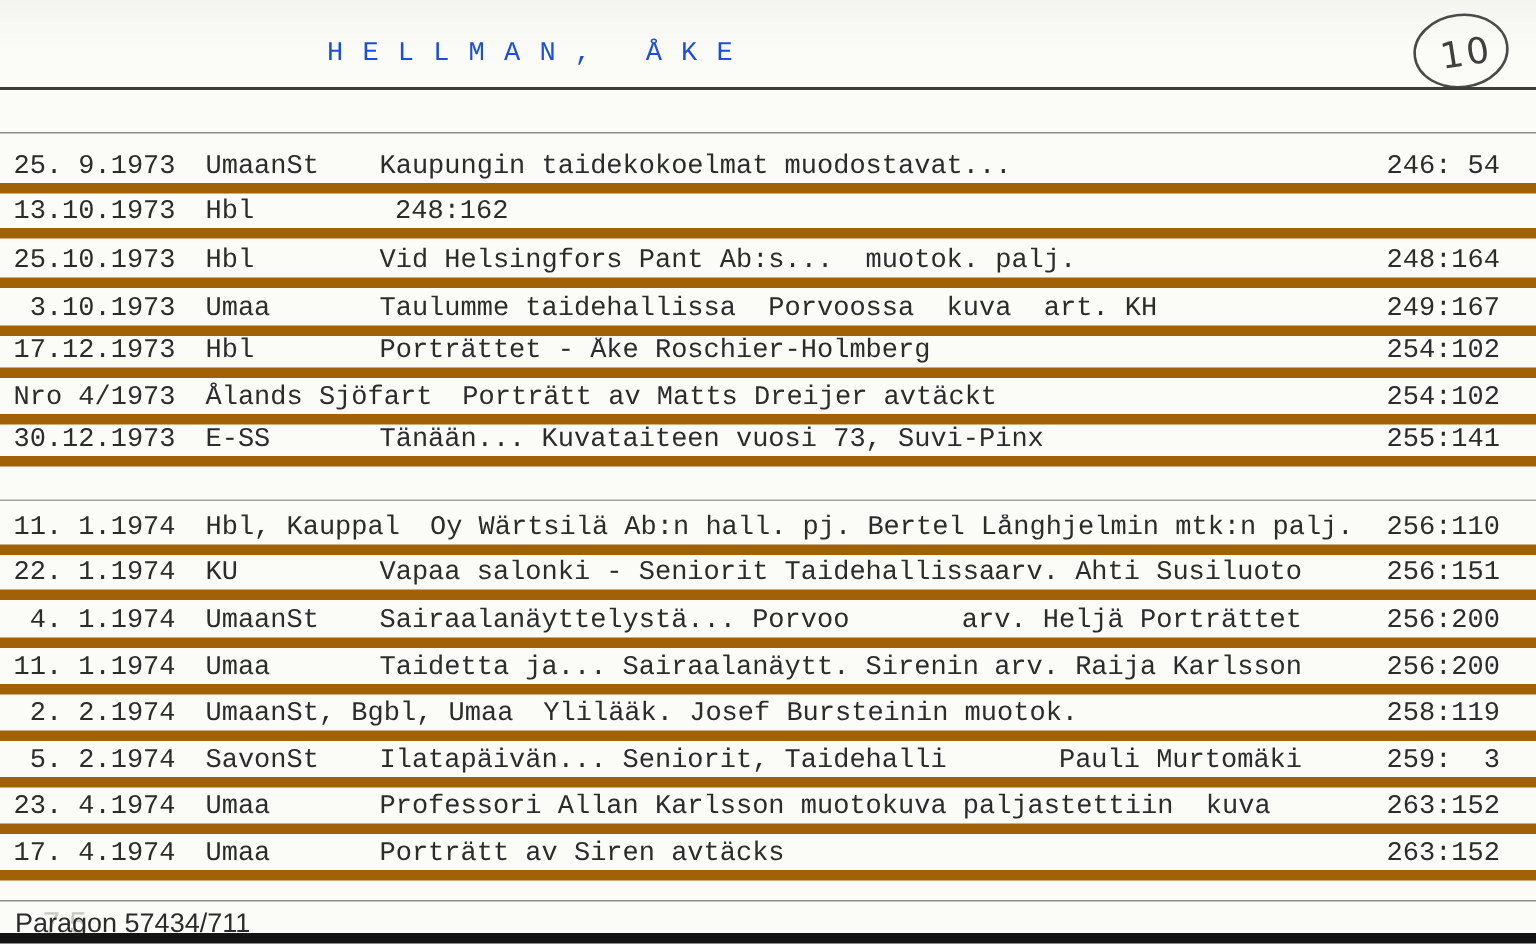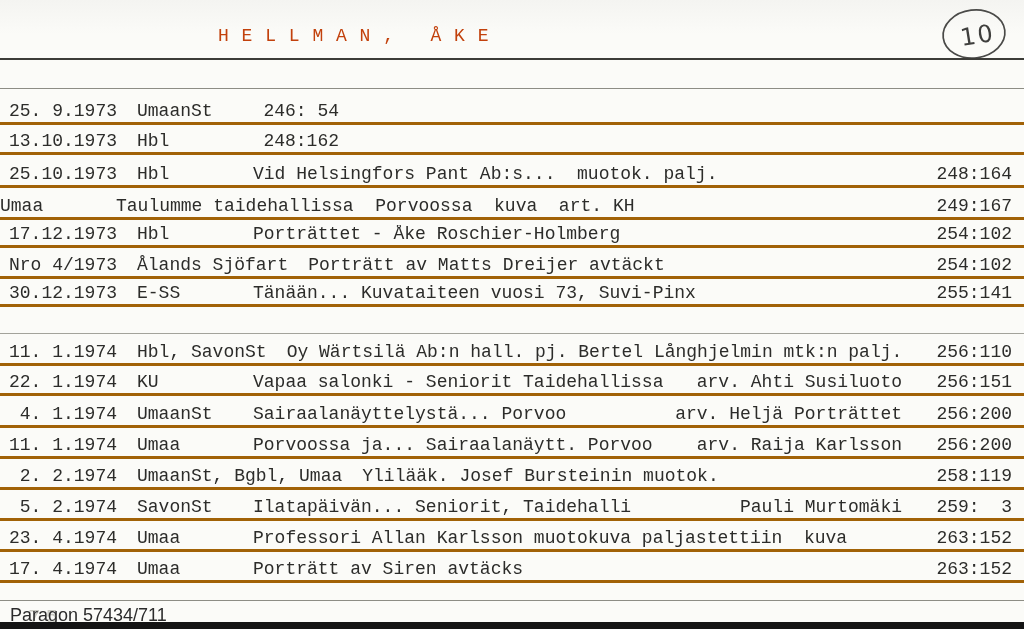--- a/index.html
+++ b/index.html
@@ -5,39 +5,39 @@
   html,body{margin:0;padding:0;}
   body{
     width:1024px;height:629px;overflow:hidden;position:relative;
     background:linear-gradient(180deg,#f4f4f1 0px,#fbfbf8 34px,#fbfbf8 100%);
     font-family:"Liberation Mono","DejaVu Sans Mono",monospace;
     color:#2c2c2a;
   }
   .card{position:absolute;inset:0;}
   .title{
     position:absolute;left:218px;top:26px;
-    font-size:18px;letter-spacing:1px;white-space:pre;color:#c2410c;
+    font-size:18px;letter-spacing:1px;white-space:pre;color:#1d4ed8;
   }
   .rule{position:absolute;left:0;right:0;height:0;border-bottom:1px solid #8d8d85;}
   .rule-dark{border-bottom:2px solid #3c3c38;}
   .rule-soft{border-bottom:1px solid #a3a39b;}
   .row{
     position:absolute;left:0;right:0;
     display:flex;align-items:flex-end;
-    border-bottom:3px solid #a16207;
+    border-bottom:7px solid #a16207;
     padding-bottom:1px;
     font-size:18px;line-height:1.05;
   }
   .row span{white-space:pre;}
   .c-date{flex:0 0 128px;padding-left:9px;}
   .c-source{flex:0 0 auto;min-width:96px;padding-right:20px;}
   .c-desc{flex:1 1 auto;overflow:hidden;}
   .c-note{flex:0 0 auto;}
-  .c-note:not(:empty){margin-right:24px;}
-  .c-ref{flex:0 0 86px;text-align:right;padding-right:12px;}
+  .c-note:not(:empty){margin-right:46px;}
+  .c-ref{flex:0 0 86px;text-align:right;padding-right:24px;}
   .page-num-faint{
     position:absolute;left:28px;top:606px;
     font-size:21px;letter-spacing:5px;color:#c9c9c2;
   }
   .footer-brand{
     position:absolute;left:10px;top:605px;
     font-family:Liberation Sans, sans-serif;
     font-size:18px;color:#2b2b2b;
   }
   .bottom-bar{
@@ -56,37 +56,39 @@
     <ellipse cx="38" cy="30" rx="31" ry="24" fill="none" stroke="#4a4a48" stroke-width="1.7" transform="rotate(-7 38 30)"></ellipse>
     <text x="24" y="40" font-family="DejaVu Sans, sans-serif" font-size="24" fill="#3f3f3d" letter-spacing="2" transform="rotate(-9 38 30)">10</text>
   </svg>
 
   <div class="rule rule-dark" style="top:58px"></div>
   <div class="rule" style="top:88px"></div>
 
   <div class="row" style="top:89px;height:32px">
     <span class="c-date">25. 9.1973</span>
     <span class="c-source">UmaanSt</span>
+    <span class="c-desc">Kaupungin taidekokoelmat muodostavat...</span>
     <span class="c-note"></span>
     <span class="c-ref">246: 54</span>
   </div>
   <div class="row" style="top:119px;height:32px">
     <span class="c-date">13.10.1973</span>
     <span class="c-source">Hbl</span>
     <span class="c-note"></span>
     <span class="c-ref">248:162</span>
   </div>
   <div class="row" style="top:153px;height:31px">
     <span class="c-date">25.10.1973</span>
     <span class="c-source">Hbl</span>
     <span class="c-desc">Vid Helsingfors Pant Ab:s...  muotok. palj.</span>
     <span class="c-note"></span>
     <span class="c-ref">248:164</span>
   </div>
   <div class="row" style="top:184px;height:32px">
+    <span class="c-date"> 3.10.1973</span>
     <span class="c-source">Umaa</span>
     <span class="c-desc">Taulumme taidehallissa  Porvoossa  kuva  art. KH</span>
     <span class="c-note"></span>
     <span class="c-ref">249:167</span>
   </div>
   <div class="row" style="top:213px;height:31px">
     <span class="c-date">17.12.1973</span>
     <span class="c-source">Hbl</span>
     <span class="c-desc">Porträttet - Åke Roschier-Holmberg</span>
     <span class="c-note"></span>
@@ -104,21 +106,21 @@
     <span class="c-source">E-SS</span>
     <span class="c-desc">Tänään... Kuvataiteen vuosi 73, Suvi-Pinx</span>
     <span class="c-note"></span>
     <span class="c-ref">255:141</span>
   </div>
 
   <div class="rule rule-soft" style="top:333px"></div>
 
   <div class="row" style="top:333px;height:29px">
     <span class="c-date">11. 1.1974</span>
-    <span class="c-source">Hbl, SavonSt</span>
+    <span class="c-source">Hbl, Kauppal</span>
     <span class="c-desc">Oy Wärtsilä Ab:n hall. pj. Bertel Långhjelmin mtk:n palj.</span>
     <span class="c-note"></span>
     <span class="c-ref">256:110</span>
   </div>
   <div class="row" style="top:362px;height:30px">
     <span class="c-date">22. 1.1974</span>
     <span class="c-source">KU</span>
     <span class="c-desc">Vapaa salonki - Seniorit Taidehallissa</span>
     <span class="c-note">arv. Ahti Susiluoto</span>
     <span class="c-ref">256:151</span>
@@ -126,21 +128,21 @@
   <div class="row" style="top:392px;height:32px">
     <span class="c-date"> 4. 1.1974</span>
     <span class="c-source">UmaanSt</span>
     <span class="c-desc">Sairaalanäyttelystä... Porvoo</span>
     <span class="c-note">arv. Heljä Porträttet</span>
     <span class="c-ref">256:200</span>
   </div>
   <div class="row" style="top:424px;height:31px">
     <span class="c-date">11. 1.1974</span>
     <span class="c-source">Umaa</span>
-    <span class="c-desc">Porvoossa ja... Sairaalanäytt. Porvoo</span>
+    <span class="c-desc">Taidetta ja... Sairaalanäytt. Sirenin</span>
     <span class="c-note">arv. Raija Karlsson</span>
     <span class="c-ref">256:200</span>
   </div>
   <div class="row" style="top:455px;height:31px">
     <span class="c-date"> 2. 2.1974</span>
     <span class="c-source">UmaanSt, Bgbl, Umaa</span>
     <span class="c-desc">Ylilääk. Josef Bursteinin muotok.</span>
     <span class="c-note"></span>
     <span class="c-ref">258:119</span>
   </div>

